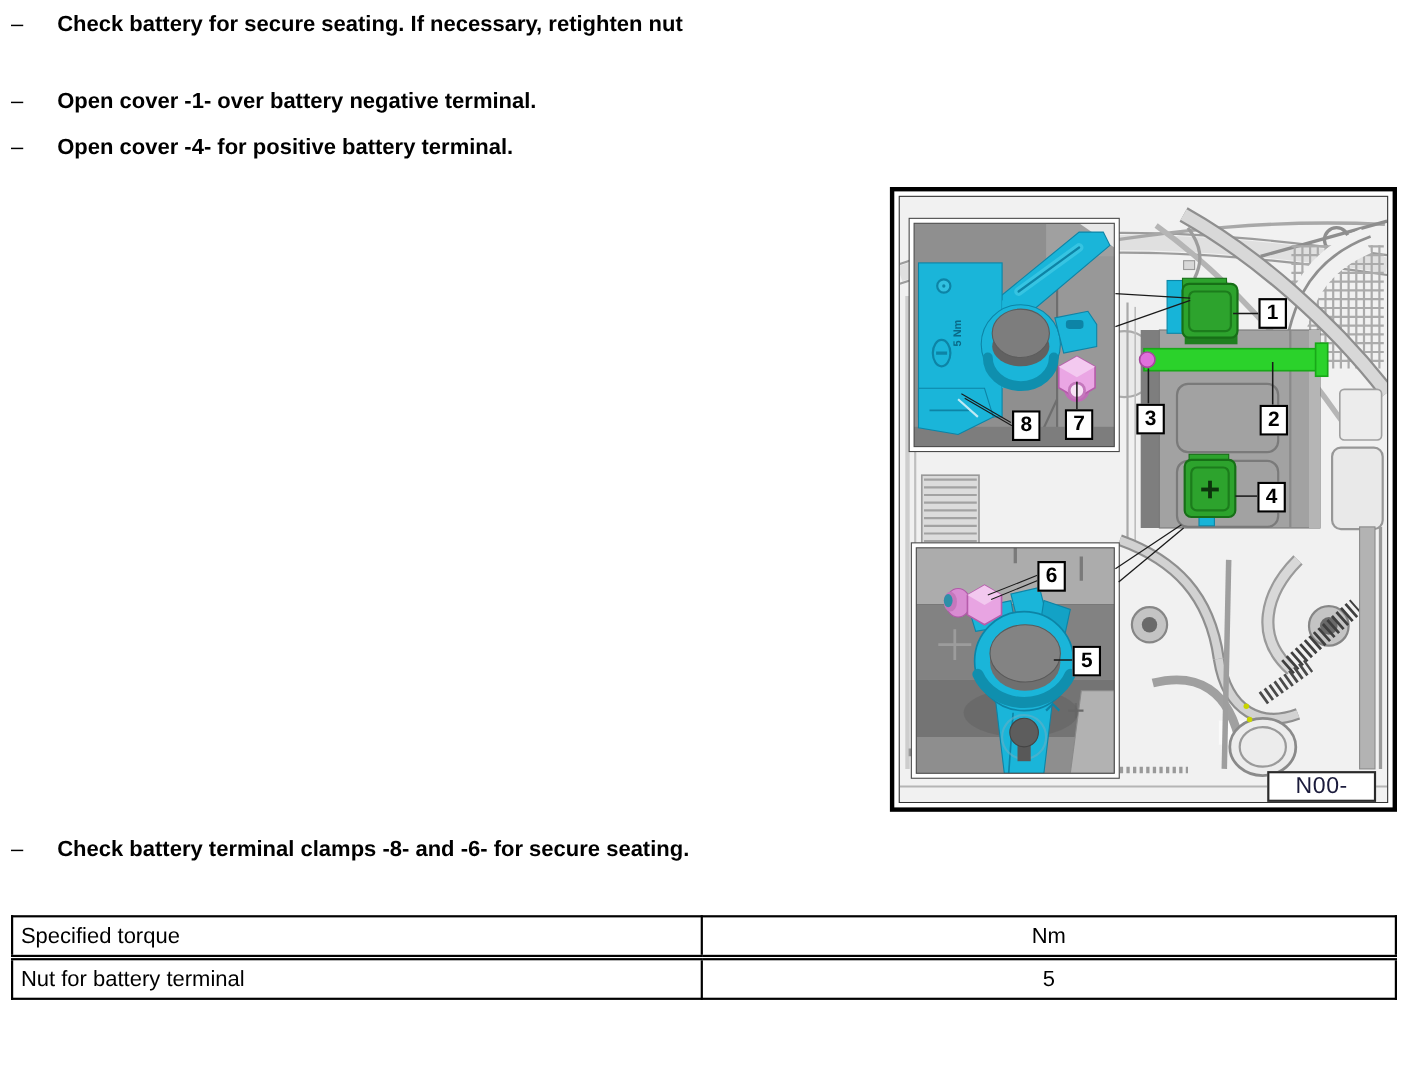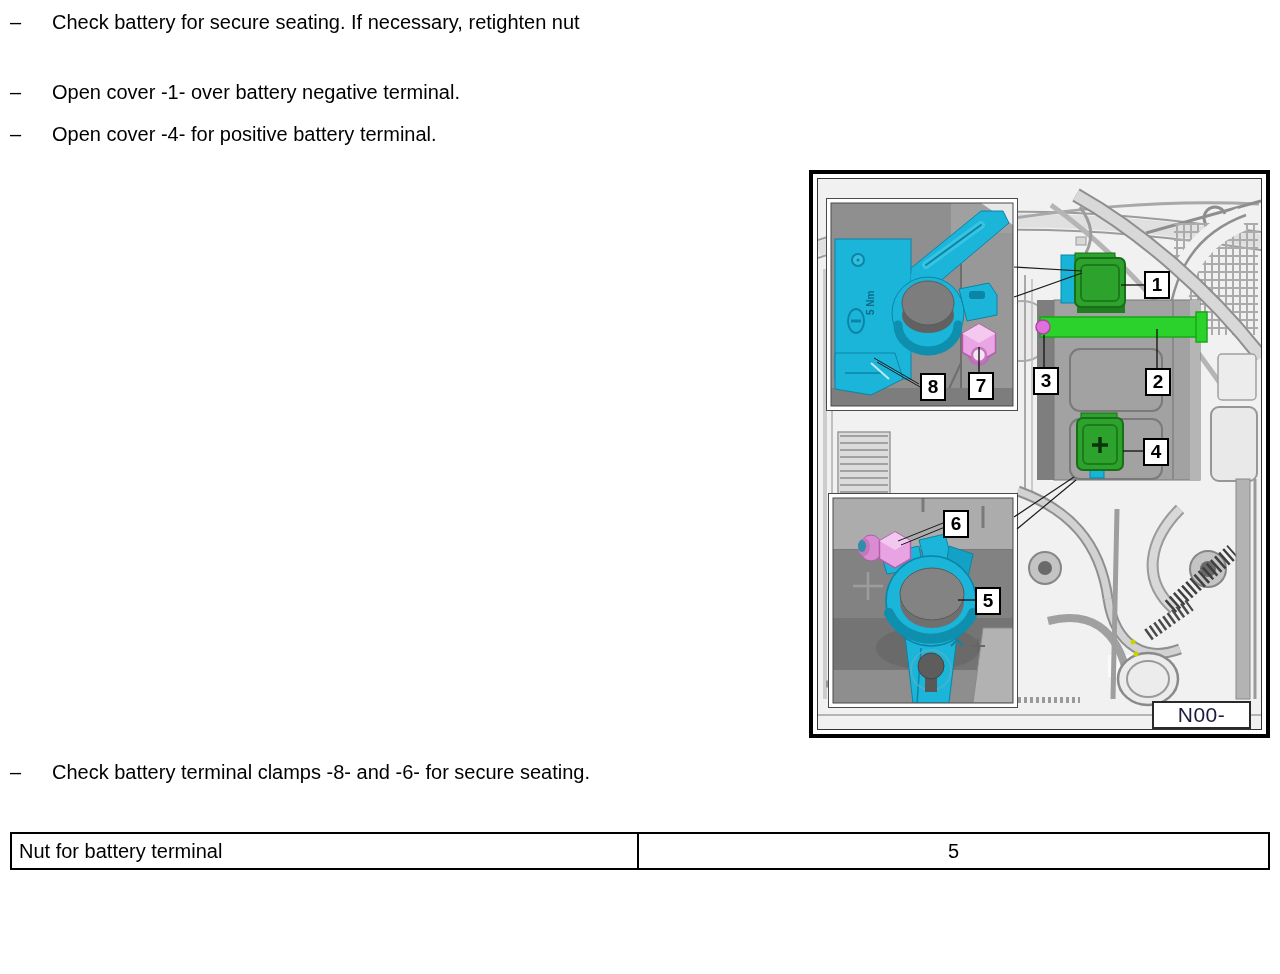--- a/index.html
+++ b/index.html
@@ -2,21 +2,21 @@
 <html><head>
 <meta charset="utf-8">
 <style>
   html,body{margin:0;padding:0;}
   body{
     width:1280px;height:974px;position:relative;background:#ffffff;
     font-family:"Liberation Sans",sans-serif;color:#000;overflow:hidden;
   }
   .bullet{position:absolute;left:10px;font-size:20px;line-height:27px;}
   .bullet .dash{position:absolute;left:0;top:0;}
-  .bullet .lines{margin-left:42px;}
+  .bullet .lines{margin-left:42px;font-weight:bold;}
   .figure{
     position:absolute;left:809px;top:170px;width:461px;height:568px;
     border:4px solid #000;background:#fff;padding:4px;box-sizing:border-box;
   }
   .fig-inner{
     position:relative;width:100%;height:100%;box-sizing:border-box;
     border:1px solid #333;background:#f1f1f1;overflow:hidden;
   }
   .fig-inner svg{position:absolute;left:0;top:0;}
   .co{
@@ -291,18 +291,22 @@
     <div>Check battery terminal clamps -8- and -6- for secure seating.</div>
   </div>
 </div>
 
 <table class="torque">
   <colgroup>
       <col class="c1">
       <col>
     </colgroup>
   <tbody>
+      <tr class="hdr">
+    <td>Specified torque</td>
+    <td class="c2">Nm</td>
+  </tr>
   <tr>
     <td>Nut for battery terminal</td>
     <td class="c2">5</td>
   </tr>
 </tbody>
   </table>
 
 </body></html>

